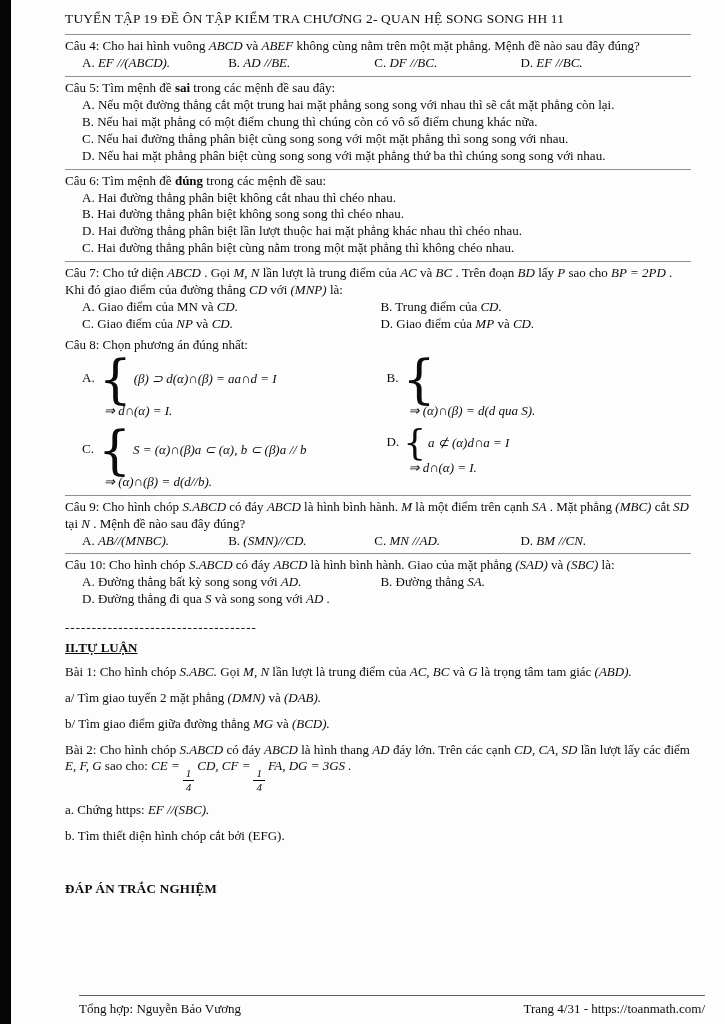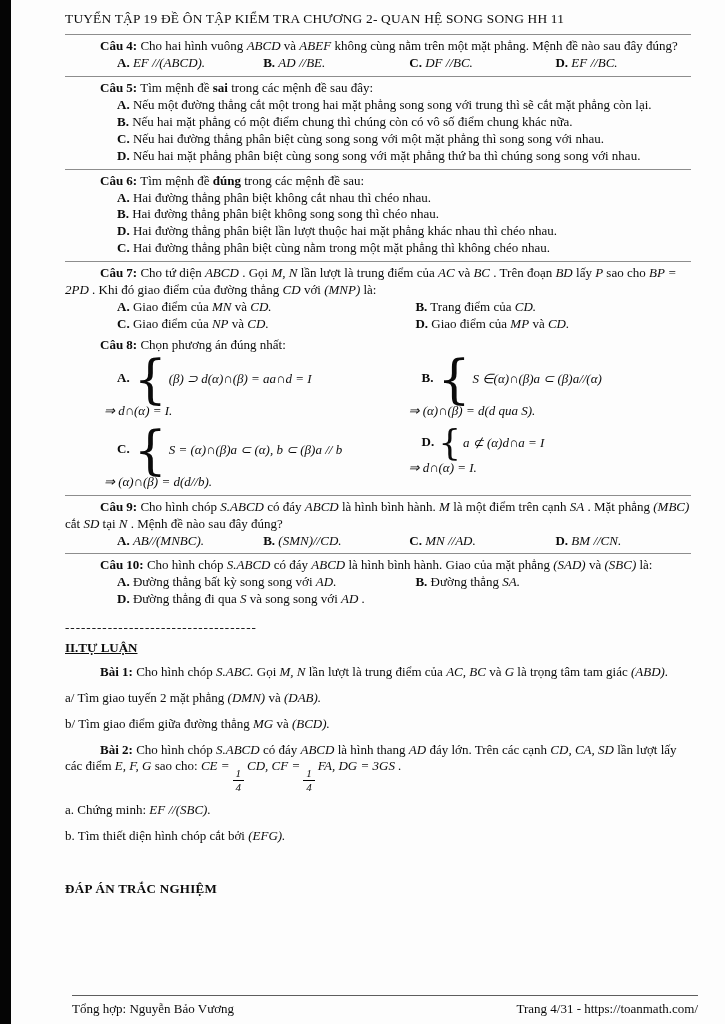--- a/index.html
+++ b/index.html
@@ -6,21 +6,21 @@
   html,body { width:725px; height:1024px; }
   body { background:#ffffff; }
   .page { position:relative; width:725px; height:1024px; background:#fdfdfd; overflow:hidden;
           font-family:"Liberation Serif", serif; font-size:13px; line-height:1.3; color:#0b0b0b; }
   .spine { position:absolute; left:0; top:0; width:11px; height:1024px; background:#050505; }
   .content { position:absolute; left:65px; top:6px; width:626px; }
   .doc-title { font-size:13.4px; padding:4px 0 5px; letter-spacing:.2px; }
   .rule { border-top:1px solid #8d8d8d; margin:2px 0; }
   .q { margin:3px 0 4px; }
   .stem { }
-  .okey { font-weight:bold;margin-left:35px; }
+  .okey { font-weight:normal; }
   .math { font-style:italic; }
   .opts-col { padding-left:17px; }
   .opts-row4 { display:flex; padding-left:17px; }
   .opts-row4 .opt { flex:0 0 24%; }
   .opts-row4 .opt:last-child { flex:0 0 28%; }
   .opts-grid2 { display:grid; grid-template-columns:49% 51%; padding-left:17px; }
   
   .mathgrid { display:grid; grid-template-columns:50% 50%; row-gap:8px; padding-left:17px; margin-top:3px; }
   .cases-top { display:flex; align-items:center; }
   .cases-top .okey { margin-right:4px; }
@@ -34,21 +34,21 @@
   .sep-dashes { margin-top:12px; letter-spacing:1px; }
   .section-heading { font-weight:bold; text-decoration:underline; margin:3px 0 6px; }
   .essay-para { margin:7px 0 5px; }
   .essay-item { margin:9px 0; }
   .frac { display:inline-flex; flex-direction:column; align-items:center; vertical-align:-7px;
           margin:0 3px; line-height:1; }
   .frac .fnum { font-size:11px; font-style:italic; border-bottom:1px solid #000; padding:0 3px 1px; }
   .frac .fden { font-size:11px; font-style:italic; padding-top:1px; }
   .answers-heading { font-weight:bold; margin-top:36px; letter-spacing:.3px; }
   
-  .footer { position:absolute; left:72px; width:626px; bottom:6px; background:#fdfdfd; }
+  .footer { position:absolute; left:79px; width:626px; bottom:6px; background:#fdfdfd; }
   .footer-rule { border-top:1px solid #5e5e5e; margin-bottom:5px; }
   .footer-row { display:flex; justify-content:space-between; }
 </style>
 </head>
 <body>
 
 <div class="page">
   <div class="spine"></div>
 
   <div class="content">
@@ -64,21 +64,21 @@
         <span class="opt"><span class="okey">C.</span> <span><span style="font-style: italic;">DF //BC.</span></span></span>
         <span class="opt"><span class="okey">D.</span> <span><span style="font-style: italic;">EF //BC.</span></span></span>
       </div>
     </section>
 
     <div class="rule"></div>
 
     <section class="q">
       <p class="stem"><span class="okey">Câu 5:</span> <span><span>Tìm mệnh đề </span><span style="font-weight: bold;">sai</span><span> trong các mệnh đề sau đây:</span></span></p>
       <div class="opts-col">
-        <div class="opt"><span class="okey">A.</span> <span>Nếu một đường thẳng cắt một trong hai mặt phẳng song song với trung thì sẽ cắt mặt phẳng còn lại.</span></div>
+        <div class="opt"><span class="okey">A.</span> <span>Nếu một đường thẳng cắt một trung hai mặt phẳng song song với nhau thì sẽ cắt mặt phẳng còn lại.</span></div>
         <div class="opt"><span class="okey">B.</span> <span>Nếu hai mặt phẳng có một điểm chung thì chúng còn có vô số điểm chung khác nữa.</span></div>
         <div class="opt"><span class="okey">C.</span> <span>Nếu hai đường thẳng phân biệt cùng song song với một mặt phẳng thì song song với nhau.</span></div>
         <div class="opt"><span class="okey">D.</span> <span>Nếu hai mặt phẳng phân biệt cùng song song với mặt phẳng thứ ba thì chúng song song với nhau.</span></div>
       </div>
     </section>
 
     <div class="rule"></div>
 
     <section class="q">
       <p class="stem"><span class="okey">Câu 6:</span> <span><span>Tìm mệnh đề </span><span style="font-weight: bold;">đúng</span><span> trong các mệnh đề sau:</span></span></p>
@@ -88,22 +88,22 @@
         <div class="opt"><span class="okey">D.</span> <span>Hai đường thẳng phân biệt lần lượt thuộc hai mặt phẳng khác nhau thì chéo nhau.</span></div>
         <div class="opt"><span class="okey">C.</span> <span>Hai đường thẳng phân biệt cùng nằm trong một mặt phẳng thì không chéo nhau.</span></div>
       </div>
     </section>
 
     <div class="rule"></div>
 
     <section class="q">
       <p class="stem"><span class="okey">Câu 7:</span> <span><span>Cho tứ diện </span><span style="font-style: italic;">ABCD</span><span> . Gọi </span><span style="font-style: italic;">M, N</span><span> lần lượt là trung điểm của </span><span style="font-style: italic;">AC</span><span> và </span><span style="font-style: italic;">BC</span><span> . Trên đoạn </span><span style="font-style: italic;">BD</span><span> lấy </span><span style="font-style: italic;">P</span><span> sao cho </span><span style="font-style: italic;">BP = 2PD</span><span> . Khi đó giao điểm của đường thẳng </span><span style="font-style: italic;">CD</span><span> với </span><span style="font-style: italic;">(MNP)</span><span> là:</span></span></p>
       <div class="opts-grid2">
-        <span class="opt"><span class="okey">A.</span> <span><span>Giao điểm của </span><span style="font-style: italic;">MN</span><span> và </span><span style="font-style: italic;">CD.</span></span></span>
-        <span class="opt"><span class="okey">B.</span> <span><span>Trang điểm của </span><span style="font-style: italic;">CD.</span></span></span>
+        <span class="opt"><span class="okey">A.</span> <span><span>Giao điểm của </span><span style="">MN</span><span> và </span><span style="font-style: italic;">CD.</span></span></span>
+        <span class="opt"><span class="okey">B.</span> <span><span>Trung điểm của </span><span style="font-style: italic;">CD.</span></span></span>
         <span class="opt"><span class="okey">C.</span> <span><span>Giao điểm của </span><span style="font-style: italic;">NP</span><span> và </span><span style="font-style: italic;">CD.</span></span></span>
         <span class="opt"><span class="okey">D.</span> <span><span>Giao điểm của </span><span style="font-style: italic;">MP</span><span> và </span><span style="font-style: italic;">CD.</span></span></span>
       </div>
     </section>
 
     <section class="q">
       <p class="stem"><span class="okey">Câu 8:</span> <span><span>Chọn phương án đúng nhất:</span></span></p>
       <div class="mathgrid">
         <div class="mcase">
           <div class="cases-top">
@@ -114,25 +114,20 @@
               <span class="math">(α)∩(β) = a</span>
               <span class="math">a∩d = I</span>
             </span>
           </div>
           <div class="concl math">⇒ d∩(α) = I.</div>
         </div>
         <div class="mcase">
           <div class="cases-top">
             <span class="okey">B.</span>
             <span class="brace b3">{</span>
-            <span class="clines">
-              <span class="math">S ∈(α)∩(β)</span>
-              <span class="math">a ⊂ (β)</span>
-              <span class="math">a//(α)</span>
-            </span>
           </div>
           <div class="concl math">⇒ (α)∩(β) = d(d qua S).</div>
         </div>
         <div class="mcase">
           <div class="cases-top">
             <span class="okey">C.</span>
             <span class="brace b3">{</span>
             <span class="clines">
               <span class="math">S = (α)∩(β)</span>
               <span class="math">a ⊂ (α), b ⊂ (β)</span>
@@ -188,22 +183,22 @@
     </section>
 
     <section>
       <p class="essay-para"><span class="okey">Bài 2:</span> <span><span>Cho hình chóp </span><span style="font-style: italic;">S.ABCD</span><span> có đáy </span><span style="font-style: italic;">ABCD</span><span> là hình thang </span><span style="font-style: italic;">AD</span><span> đáy lớn. Trên các cạnh </span><span style="font-style: italic;">CD, CA, SD</span><span> lần lượt lấy các điểm </span><span style="font-style: italic;">E, F, G</span><span>  sao cho: </span><span style="font-style: italic;">CE =</span></span><span class="frac">
             <span class="fnum">1</span>
             <span class="fden">4</span>
           </span><span><span style="font-style: italic;">CD, CF =</span></span><span class="frac">
             <span class="fnum">1</span>
             <span class="fden">4</span>
           </span><span><span style="font-style: italic;">FA, DG = 3GS .</span></span></p>
-      <p class="essay-item"><span>a. Chứng minh: </span><span style="font-style: italic;">EF //(SBC).</span></p>
-      <p class="essay-item"><span>b. Tìm thiết diện hình chóp cắt bởi </span><span style="font-style: italic;">(EFG).</span></p>
+      <p class="essay-item"><span>a. Chứng https: </span><span style="font-style: italic;">EF //(SBC).</span></p>
+      <p class="essay-item"><span>b. Tìm thiết diện hình chóp cắt bởi </span><span style="">(EFG).</span></p>
     </section>
 
     <div class="answers-heading">ĐÁP ÁN TRẮC NGHIỆM</div>
 
   </div>
 
   <div class="footer">
     <div class="footer-rule"></div>
     <div class="footer-row">
       <span>Tổng hợp: Nguyễn Bảo Vương</span>

